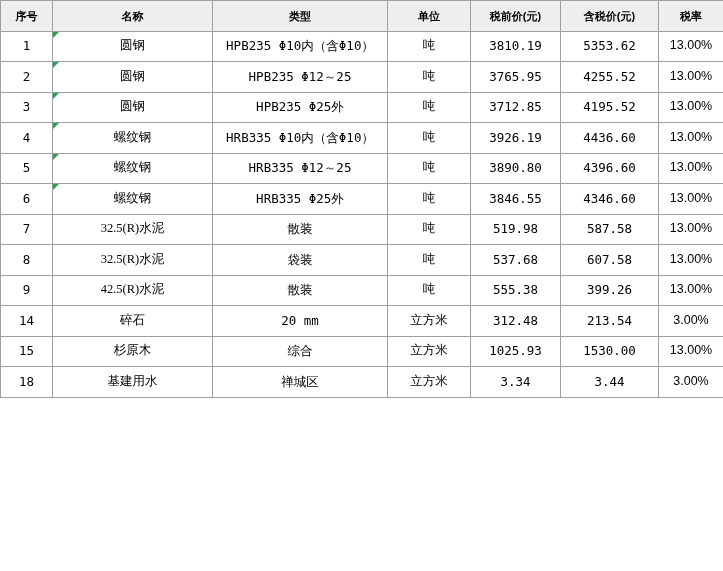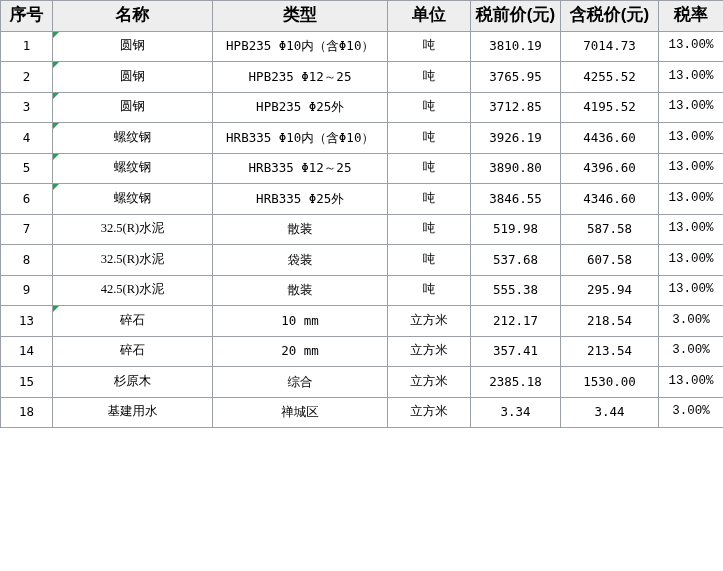--- a/index.html
+++ b/index.html
@@ -29,40 +29,40 @@
     text-align: center;
     vertical-align: middle;
     line-height: 1.1;
     box-sizing: border-box;
     overflow: hidden;
     white-space: nowrap;
   }
   table.price-table thead th {
     background: #eeeeee;
     font-weight: bold;
-    font-size: 17px;
+    font-size: 11px;
   }
   
   col.c-idx   { width: 52px; }
   col.c-name  { width: 160px; }
   col.c-type  { width: 175px; }
   col.c-unit  { width: 83px; }
   col.c-pre   { width: 90px; }
   col.c-inc   { width: 98px; }
   col.c-rate  { width: 65px; }
 
   td.num {
     text-align: right;
     padding-right: 10px;
     font-family: "DejaVu Sans Mono", monospace;
     font-size: 11.5px;
   }
   td.rate {
     text-align: center;
-    font-family: Liberation Mono, monospace;
+    font-family: Liberation Sans, sans-serif;
     font-size: 11.5px;
   }
   td.idx {
     font-family: "DejaVu Sans Mono", monospace;
     font-size: 11.5px;
   }
   td.type-mono {
     font-family: "DejaVu Sans Mono", monospace;
     font-size: 11.5px;
     margin-top: 37px;
@@ -108,21 +108,21 @@
       <th>税率</th>
     </tr>
   </thead>
   <tbody>
       <tr>
         <td class="idx">1</td>
         <td class="cn marker">圆钢</td>
         <td class="type-mono">HPB235 Φ10内（含Φ10）</td>
         <td class="cn">吨</td>
         <td class="num">3810.19</td>
-        <td class="num">7014.73</td>
+        <td class="num">5353.62</td>
         <td class="rate">13.00%</td>
       </tr>
       <tr>
         <td class="idx">2</td>
         <td class="cn marker">圆钢</td>
         <td class="type-mono">HPB235 Φ12～25</td>
         <td class="cn">吨</td>
         <td class="num">3765.95</td>
         <td class="num">4255.52</td>
         <td class="rate">13.00%</td>
@@ -180,47 +180,38 @@
         <td class="num">537.68</td>
         <td class="num">607.58</td>
         <td class="rate">13.00%</td>
       </tr>
       <tr>
         <td class="idx">9</td>
         <td class="cn">42.5(R)水泥</td>
         <td class="type-mono">散装</td>
         <td class="cn">吨</td>
         <td class="num">555.38</td>
-        <td class="num">295.94</td>
-        <td class="rate">13.00%</td>
-      </tr>
-      <tr>
-        <td class="idx">13</td>
-        <td class="cn marker">碎石</td>
-        <td class="type-mono">10 mm</td>
-        <td class="cn">立方米</td>
-        <td class="num">212.17</td>
-        <td class="num">218.54</td>
-        <td class="rate">3.00%</td>
+        <td class="num">399.26</td>
+        <td class="rate">13.00%</td>
       </tr>
       <tr>
         <td class="idx">14</td>
         <td class="cn">碎石</td>
         <td class="type-mono">20 mm</td>
         <td class="cn">立方米</td>
-        <td class="num">357.41</td>
+        <td class="num">312.48</td>
         <td class="num">213.54</td>
         <td class="rate">3.00%</td>
       </tr>
       <tr>
         <td class="idx">15</td>
         <td class="cn">杉原木</td>
         <td class="type-mono">综合</td>
         <td class="cn">立方米</td>
-        <td class="num">2385.18</td>
+        <td class="num">1025.93</td>
         <td class="num">1530.00</td>
         <td class="rate">13.00%</td>
       </tr>
       <tr>
         <td class="idx">18</td>
         <td class="cn">基建用水</td>
         <td class="type-mono">禅城区</td>
         <td class="cn">立方米</td>
         <td class="num">3.34</td>
         <td class="num">3.44</td>

